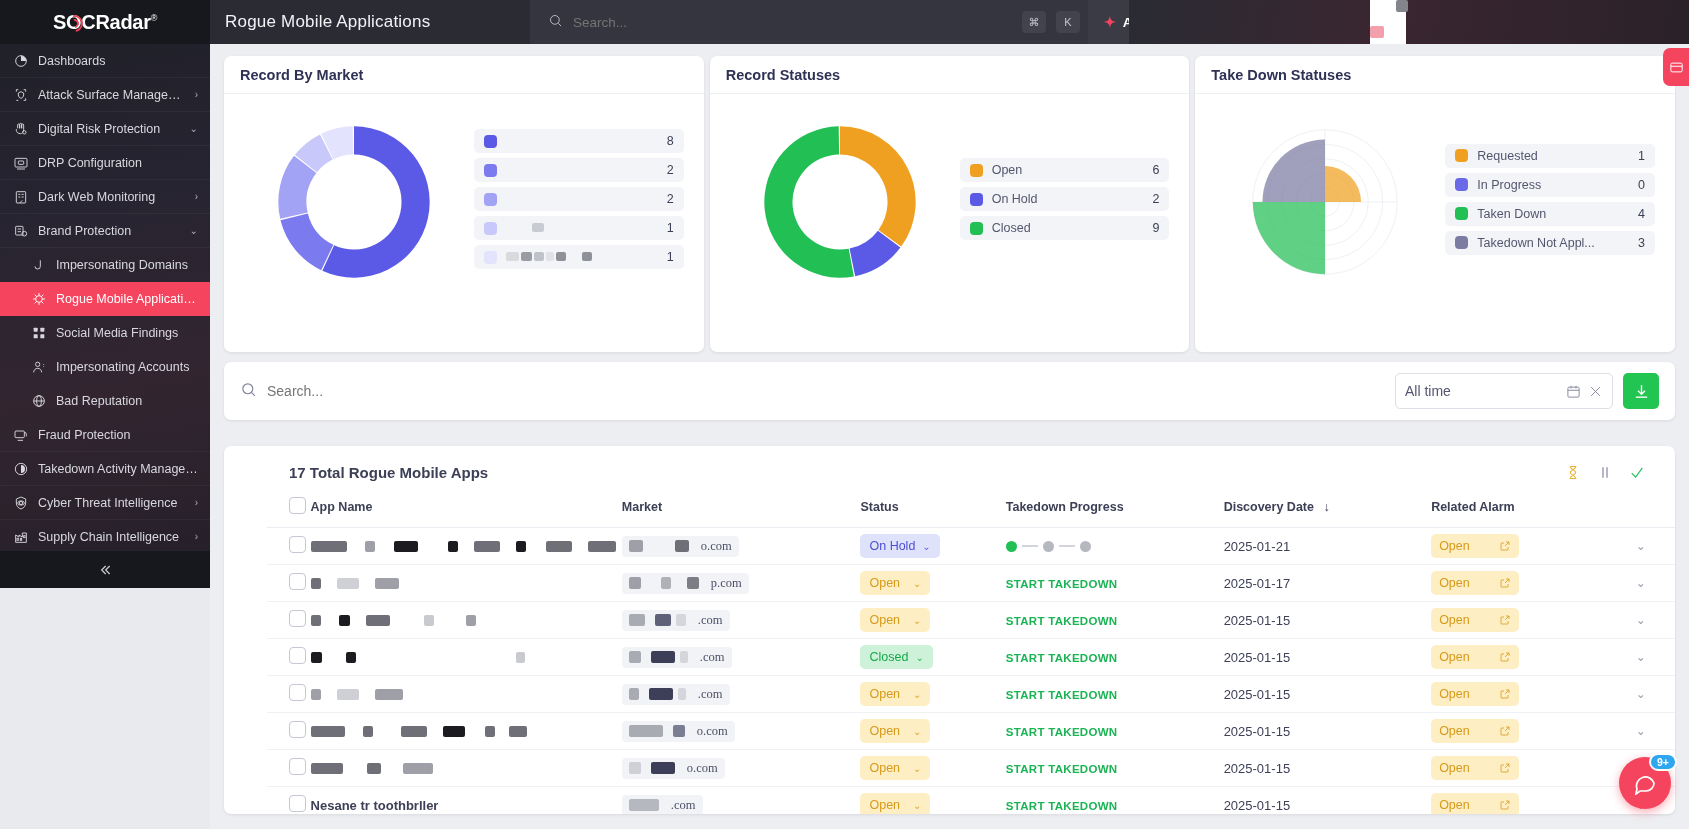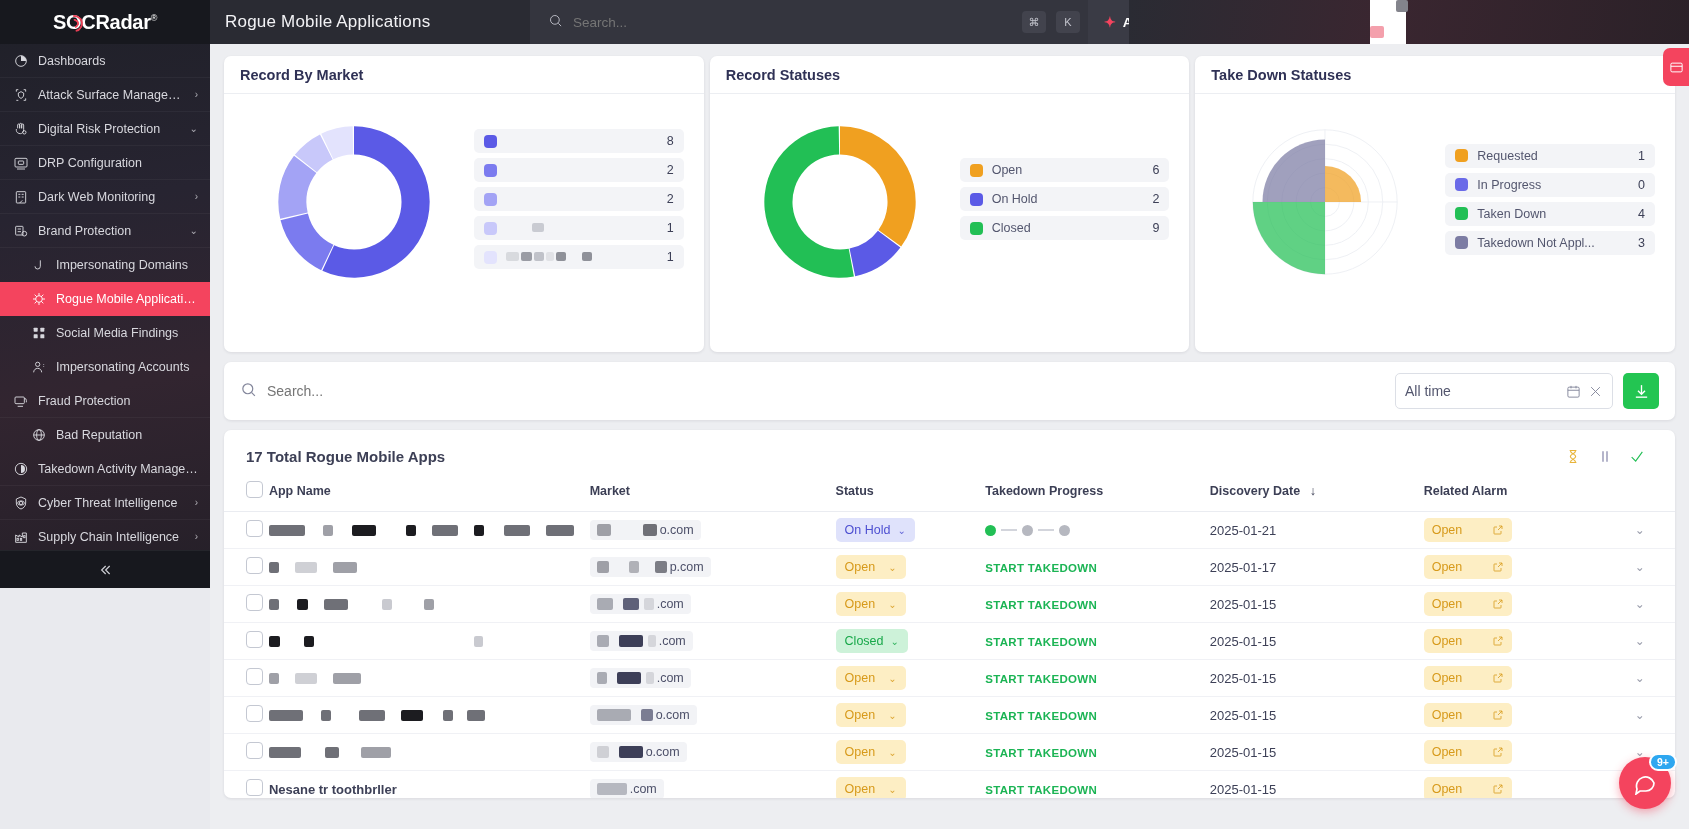--- a/index.html
+++ b/index.html
@@ -142,23 +142,24 @@
   .daterange .dtxt { flex:1; }
   .daterange svg { width:15px; height:15px; stroke:#83869b; fill:none; stroke-width:1.5;}
   .dl-btn {
     width: 36px; height: 36px; background:#23c552; border-radius: 5px;
     display:flex; align-items:center; justify-content:center; cursor:pointer;
   }
   .dl-btn svg { width:17px; height:17px; stroke:#fff; fill:none; stroke-width:1.9;}
 
   
   .tpanel {
-    margin-top: 10px; background:#fff; border-radius: 7px;
+    margin-top: 26px; background:#fff; border-radius: 7px;
     box-shadow: 0 1px 3px rgba(20,20,40,.09); height: 368px; overflow: hidden;
     position:relative;
+    padding-left:43px;
   }
   .tpanel-hd { display:flex; align-items:center; padding: 18px 22px 6px 22px; }
   .tpanel-title { font-size: 15px; font-weight: bold; color:#3c3f55; flex:1;}
   .hd-actions { display:flex; align-items:center; gap: 16px; padding-right: 8px;}
   .hd-actions svg { width: 16px; height: 17px; fill:none; stroke-width:1.7;}
 
   table { width: 100%; border-collapse: collapse; table-layout: fixed; }
   th {
     font-size: 12.5px; color: #3c3f55; font-weight: bold; text-align: left;
     padding: 10px 6px 10px 0; border-bottom: 1px solid #eaecf1;
@@ -174,21 +175,21 @@
   .col-sts { width: 140px; }
   .col-tdp { width: 210px; }
   .col-dd  { width: 200px; }
   .col-ra  { width: 175px; }
   .col-ex  { width: 60px; }
 
   .redline { display:flex; align-items:center; gap: 5px; flex-wrap: nowrap; }
   .rb { background:#6f7077; border-radius:2px; display:inline-block; height:10px;}
   .mkt-cell {
     display:inline-flex; align-items:center; background:#f2f3f6; border-radius:4px;
-    padding: 3px 7px; gap:3px; font-size: 12.5px; color:#4d5069;
+    padding: 3px 7px; gap:12px; font-size: 12.5px; color:#4d5069;font-family:Liberation Serif, serif;
   }
   .pill {
     display:inline-flex; align-items:center; justify-content:space-between; gap: 7px;
     height: 24px; padding: 0 9px; border-radius: 5px; font-size: 12.5px;
     cursor:pointer; min-width: 70px;
   }
   .pill.open   { background:#fdeec4; color:#d79a1b; }
   .pill.hold   { background:#dfe2fb; color:#4d4fd1; }
   .pill.closed { background:#cdf2d9; color:#18a84a; }
   .pill .cv { font-size:10px; opacity:.85; }
@@ -342,39 +343,39 @@
           <span class="ico">
             <svg viewBox="0 0 24 24" style="color:#d8d8de">
               <circle cx="10" cy="8" r="3.2"></circle>
               <path d="M4 20c0-3.4 2.7-6 6-6s6 2.6 6 6"></path>
               <line x1="19" y1="8" x2="19" y2="9"></line>
               <line x1="19" y1="11" x2="19" y2="12"></line>
             </svg>
           </span>
           <span class="lbl">Impersonating Accounts</span>
         </div>
+        <div class="nav-item sub">
+          <span class="ico">
+            <svg viewBox="0 0 24 24" style="color:#d8d8de">
+              <circle cx="12" cy="12" r="8"></circle>
+              <ellipse cx="12" cy="12" rx="3.5" ry="8"></ellipse>
+              <line x1="4" y1="12" x2="20" y2="12"></line>
+            </svg>
+          </span>
+          <span class="lbl">Bad Reputation</span>
+        </div>
         <div class="nav-item">
           <span class="ico">
             <svg viewBox="0 0 24 24" style="color:#d8d8de">
               <rect x="3" y="6" width="14" height="10" rx="1.5"></rect>
               <line x1="7" y1="20" x2="15" y2="20"></line>
               <path d="M17 8a3 3 0 0 1 3 3v3"></path>
             </svg>
           </span>
           <span class="lbl">Fraud Protection</span>
-        </div>
-        <div class="nav-item sub">
-          <span class="ico">
-            <svg viewBox="0 0 24 24" style="color:#d8d8de">
-              <circle cx="12" cy="12" r="8"></circle>
-              <ellipse cx="12" cy="12" rx="3.5" ry="8"></ellipse>
-              <line x1="4" y1="12" x2="20" y2="12"></line>
-            </svg>
-          </span>
-          <span class="lbl">Bad Reputation</span>
         </div>
         <div class="nav-item">
           <span class="ico">
             <svg viewBox="0 0 24 24" style="color:#d8d8de">
               <circle cx="12" cy="12" r="8.5"></circle>
               <path d="M12 12V6a6 6 0 0 1 0 12z" fill="currentColor" stroke="none"></path>
             </svg>
           </span>
           <span class="lbl">Takedown Activity Management</span>
         </div>

